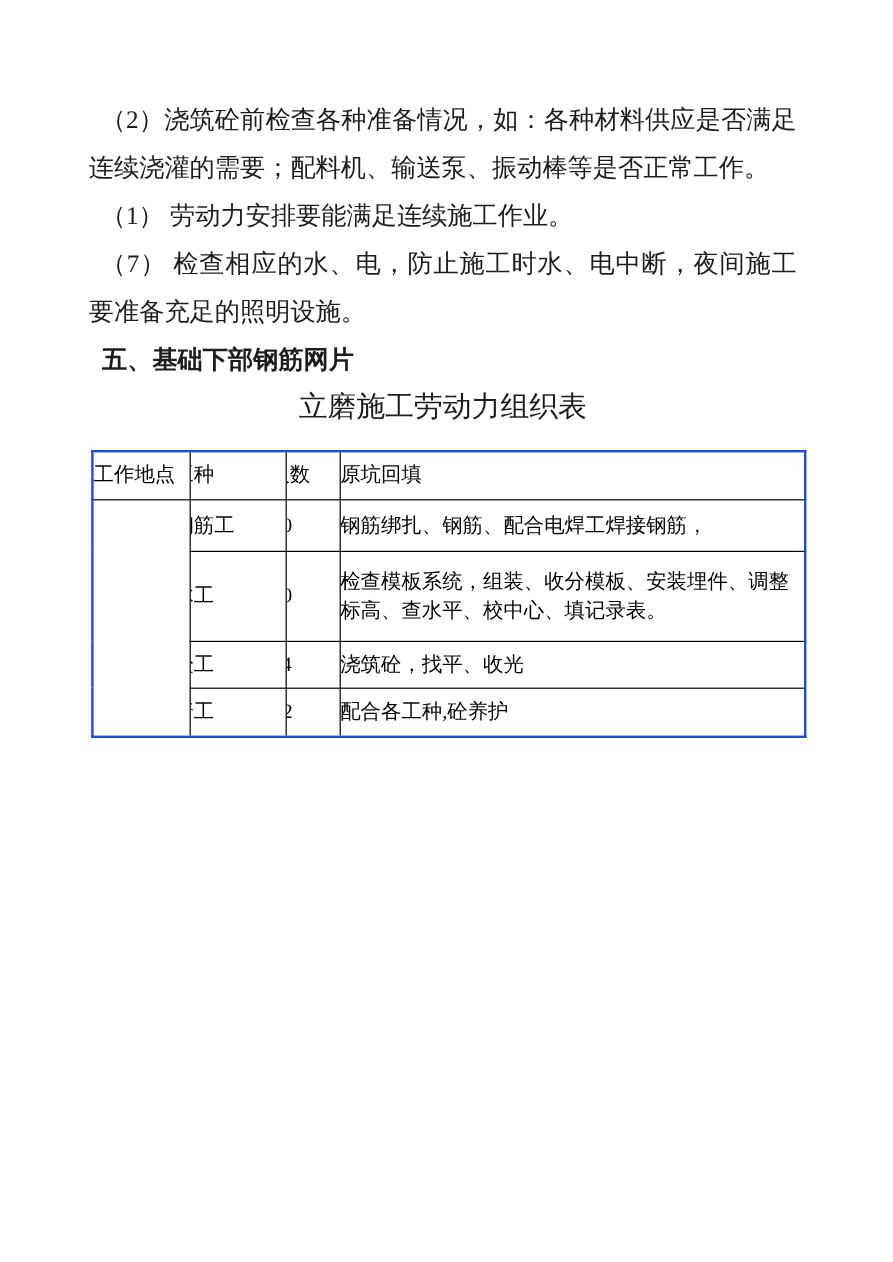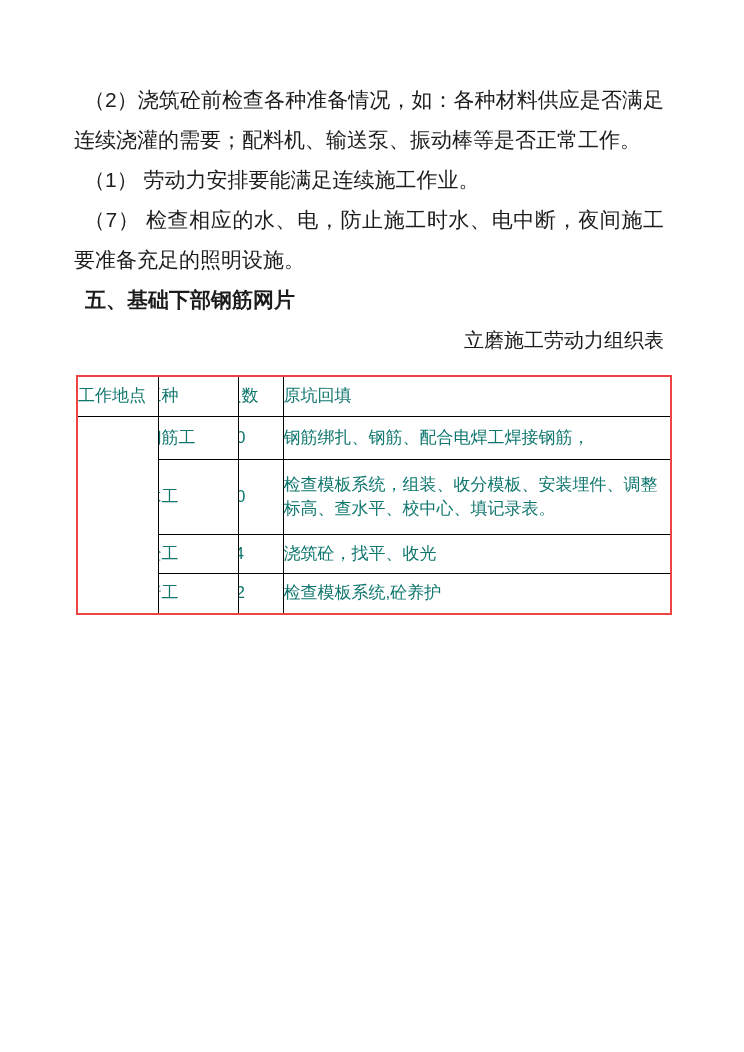--- a/index.html
+++ b/index.html
@@ -2,21 +2,21 @@
 <html><head>
 <meta charset="utf-8">
 <style>
   html,body { margin:0; padding:0; background:#e9e9e9; }
   .page {
     position:relative;
     width:744px; height:1052px;
     margin:0 auto;
     background:#ffffff;
     color:#1c1c1c;
-    font-family:Liberation Sans, sans-serif;
+    font-family:Liberation Serif, serif;
     box-sizing:border-box;
     padding:80px 80px 0 74px;
     overflow:hidden;
   }
   .para, .seq, .heading, .table-title {
     margin:0;
     font-size:21px;
     line-height:40px;
     font-weight:normal;
   }
@@ -28,32 +28,32 @@
   .seq {
     text-align:justify;
     text-indent:71px;
     word-break:break-all;
   }
   .heading {
     font-weight:bold;
     text-indent:11px;
   }
   .table-title {
-    text-align:right;
-    font-size:20px;
+    text-align:center;
+    font-size:24px;
     margin-bottom:15px;
   }
   table.labor {
     border-collapse:collapse;
-    border:2px solid #ef4444;
+    border:2px solid #1d4ed8;
     margin-left:2px;
     table-layout:fixed;
     width:594px;
     font-size:17px;
-    color:#0f766e;
+    color:#000000;
   }
   table.labor td {
     border:1px solid #000;
     vertical-align:middle;
     padding:0;
     line-height:24px;
   }
   tr.h-head { height:40px; }
   tr.h-r1 { height:43px; }
   tr.h-r2 { height:75px; }
@@ -128,18 +128,18 @@
           </td>
         <td class="c4">浇筑砼，找平、收光</td>
       </tr>
       <tr class="h-r4">
         <td class="clip">
             <div class="clipwrap"><span class="cl14">普工</span></div>
           </td>
         <td class="clip">
             <div class="clipwrap"><span class="cl3">2</span></div>
           </td>
-        <td class="c4">检查模板系统,砼养护</td>
+        <td class="c4">配合各工种,砼养护</td>
       </tr>
     </tbody>
   </table>
 
 </div>
 
 </body></html>

